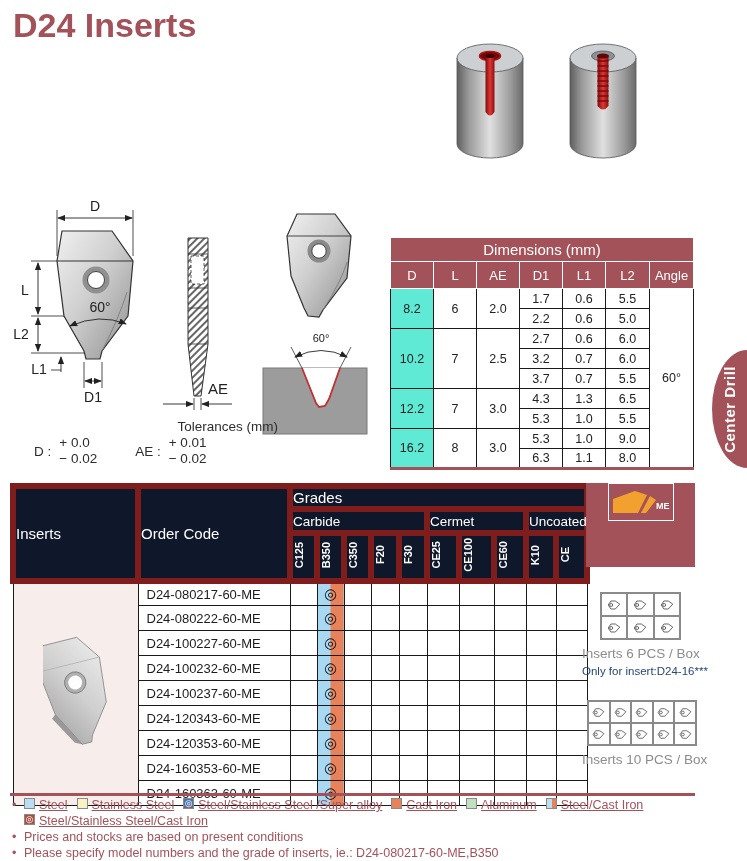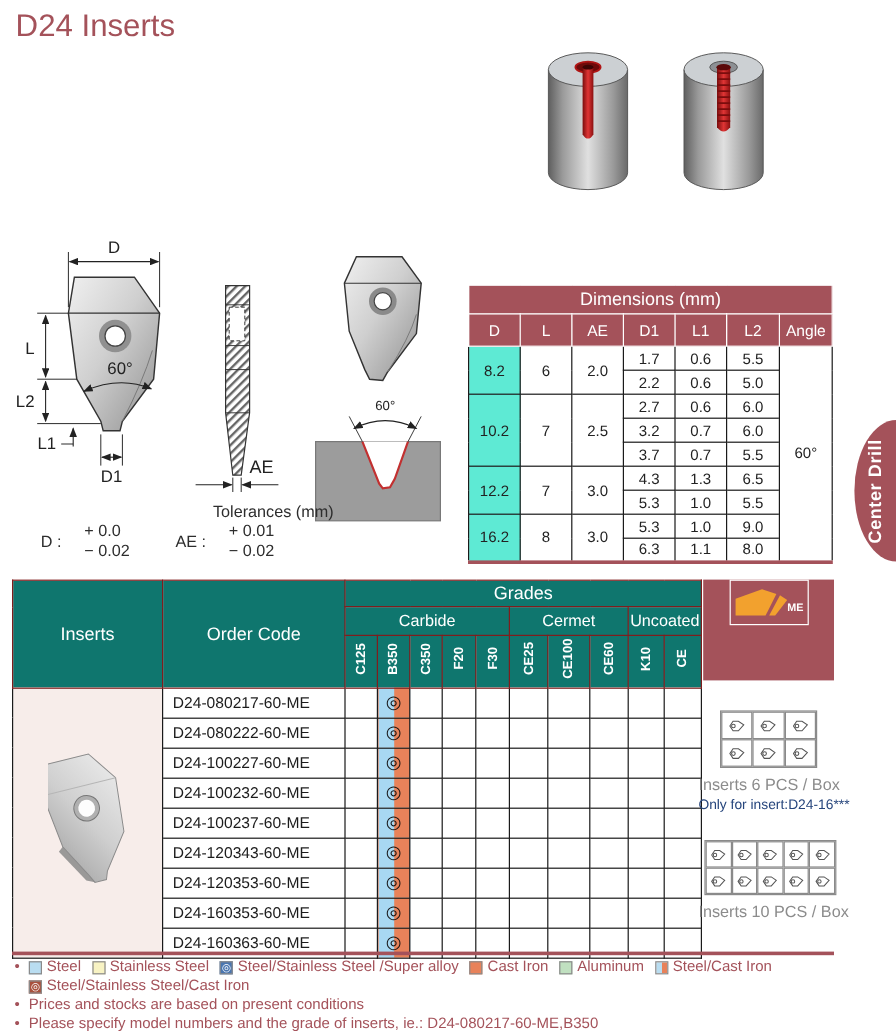--- a/index.html
+++ b/index.html
@@ -1,38 +1,38 @@
 <!DOCTYPE html>
 <html><head>
 <meta charset="utf-8">
 <style>
   * { margin:0; padding:0; box-sizing:border-box; }
   html,body { background:#fff; }
   .page { position:relative; width:747px; height:861px; background:#fff;
           font-family:"Liberation Sans", sans-serif; overflow:hidden; color:#222; }
 
   
-  .title { position:absolute; left:13px; top:6px; font-size:26px; font-weight:400;
+  .title { position:absolute; left:13px; top:6px; font-size:34px; font-weight:700;
            color:#a4525a; }
 
   
   .hero { position:absolute; left:427px; top:26px; width:255px; text-align:center; }
   .hero-caption { font-size:18.5px; color:#2d2d2d; line-height:1.2; margin-top:2px; }
 
   
   .drawing-svg { position:absolute; left:5px; top:196px; }
   .dim-t { font-size:14px; fill:#222; font-family:"Liberation Sans",sans-serif; }
   .dim-s { font-size:11px; fill:#222; font-family:"Liberation Sans",sans-serif; }
 
   
   .tol { position:absolute; left:28px; top:419px; width:250px; color:#2d2d2d; }
   .tol-title { text-align:right; font-size:13.5px; margin-bottom:1px; }
   .tol-row { display:flex; gap:38px; padding-left:6px; }
   .tol-item { display:flex; align-items:center; font-size:13.5px; }
-  .tol-frac { display:flex; flex-direction:column; line-height:1.2; margin-left:19px; font-size:13.5px;justify-content:space-between; }
+  .tol-frac { display:flex; flex-direction:column; line-height:1.2; margin-left:8px; font-size:13.5px;justify-content:space-between; }
 
   
   .dims { position:absolute; left:390px; top:237px; width:303px; border-collapse:collapse;
           table-layout:fixed; border-bottom:3px solid #a4525a; }
   .dims th, .dims td { text-align:center; vertical-align:middle; }
   .dims .mh { background:#a4525a; color:#fff; border:1px solid #fff; font-weight:400; }
   .dims .tt { height:24px; font-size:15px; }
   .dims .hh { height:27px; font-size:13px; }
   .dims td { border:1px solid #1a1a1a; height:20px; font-size:12.5px; background:#fff; }
   .dims td.dcol { background:#5eead4; }
@@ -40,22 +40,22 @@
   
   .side-tab { position:absolute; left:712px; top:350px; width:35px; height:118px;
               background:#a4525a; border-radius:35px 0 0 35px / 59px 0 0 59px;
               display:flex; align-items:center; justify-content:center; }
   .vtext { writing-mode:vertical-rl; transform:rotate(180deg); color:#fff;
            font-size:15px; font-weight:bold; letter-spacing:.5px; }
 
   
   .grades { position:absolute; left:10px; top:483px; width:574px; border-collapse:collapse;
             table-layout:fixed; }
-  .grades th { background:#0f766e; color:#fff; border:1px solid #7f1d1d; font-weight:400;
-               text-align:center; vertical-align:middle; }
+  .grades th { background:#0f172a; color:#fff; border:6px solid #7f1d1d; font-weight:400;
+               text-align:left; vertical-align:middle; }
   .grades .gr-h { height:22px; font-size:15px; }
   .grades .grp-h { height:24px; font-size:13.5px; }
   .grades .vc { height:38px; padding:2px 0; }
   .grades .vch { writing-mode:vertical-rl; transform:rotate(180deg); font-size:11px;
                  font-weight:bold; color:#fff; display:inline-block; }
   .grades .big { font-size:15px; }
   .grades td { border:1px solid #1a1a1a; height:25px; background:#fff; }
   .grades td.code { font-size:13px; color:#1c1c1c; text-align:left; padding-left:8px; }
   .grades td.photo { background:#f7edea; text-align:center; vertical-align:middle; }
   .grades td.split { background:linear-gradient(90deg,#a8d8f2 50%,#e8825a 50%);
@@ -80,21 +80,21 @@
   .lbl-gray { position:absolute; font-size:13.5px; color:#8c8c8c; }
   .lbl6 { left:582px; top:646px; }
   .note6 { position:absolute; left:582px; top:665px; font-size:11.5px; color:#26457c; }
   .lbl10 { left:582px; top:752px; }
 
   
   .legend { position:absolute; left:12px; top:798px; font-size:12.5px; color:#a4525a; }
   .lrow { display:flex; align-items:center; margin-bottom:2px; height:14px; }
   .lrow .bullet { width:12px; }
   .lrow.indent { padding-left:12px; }
-  .li { display:flex; align-items:flex-end; margin-right:9px; }
+  .li { display:flex; align-items:flex-start; margin-right:9px;text-decoration:underline; }
   .sw { width:11px; height:11px; border:1px solid #8a8a8a; margin-right:4px;
         display:flex; align-items:center; justify-content:center; flex:none; }
   .sw .swsym { font-size:9px; color:#fff; line-height:1; }
 </style>
 </head>
 <body>
 
 <div class="page">
 
   <div class="title">D24 Inserts</div>

